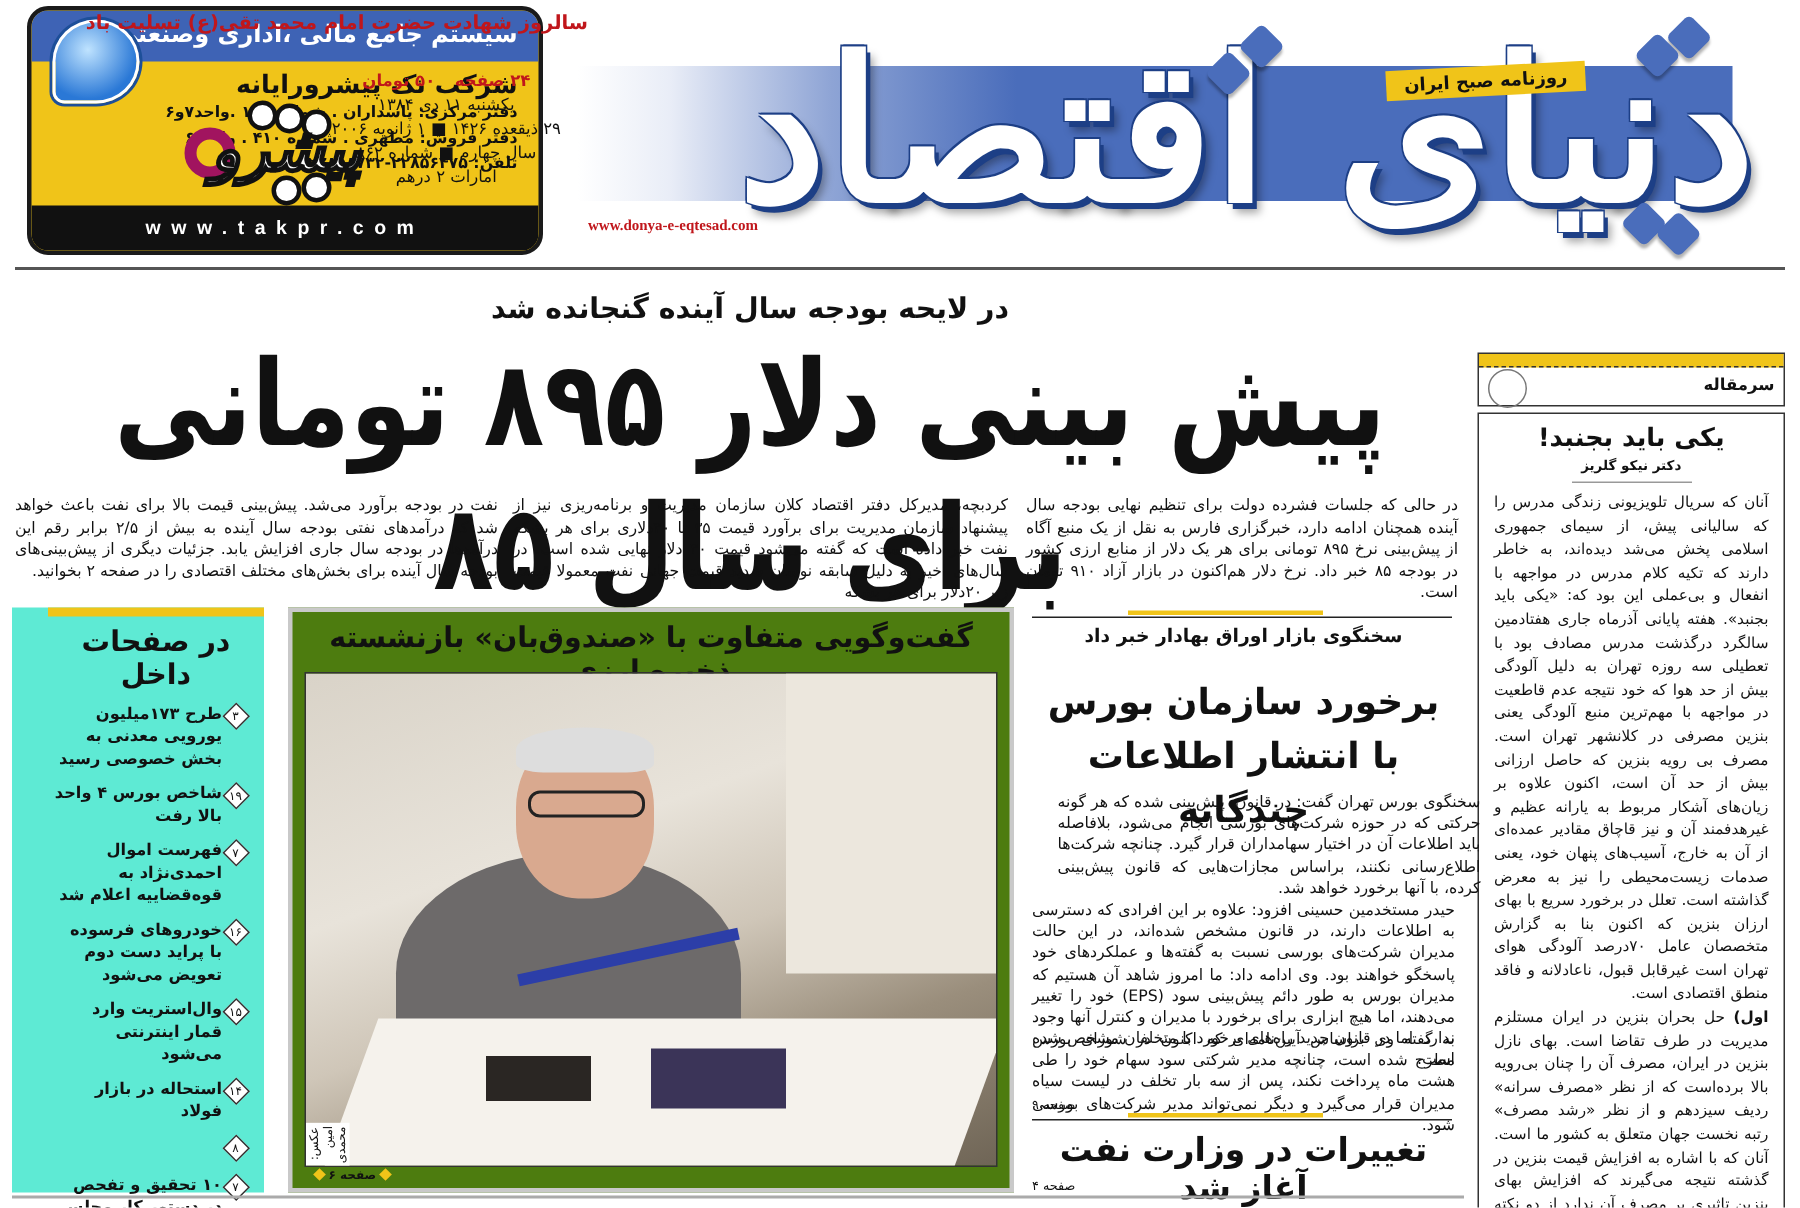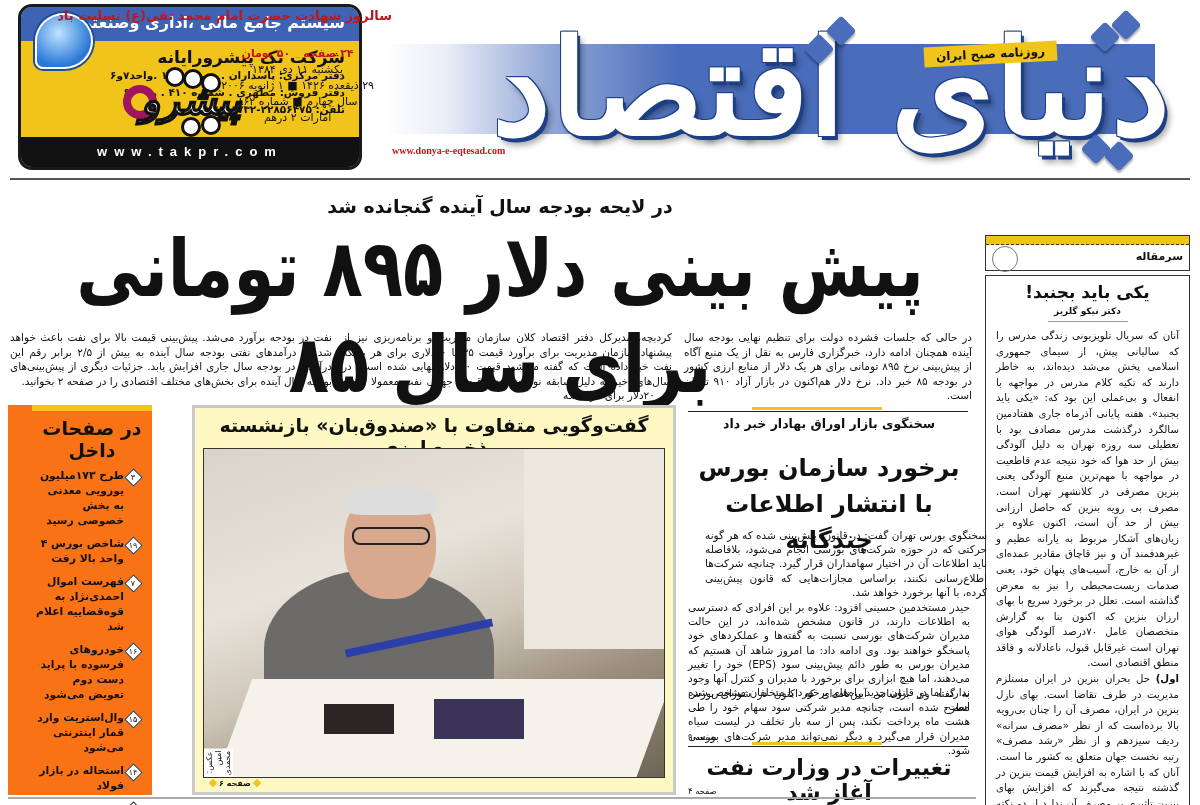--- a/index.html
+++ b/index.html
@@ -48,31 +48,31 @@
   .ed-head .globe { position: absolute; left: 6px; top: 10px; width: 26px; height: 26px; border: 1px solid #777; border-radius: 50%; }
   .ed-body { border: 1px solid #333; border-top: none; margin-top: 4px; border-top: 1px solid #333; padding: 6px 10px 4px 10px; height: 570px; position: relative; }
   .ed-title { text-align: center; font-weight: bold; font-size: 17px; }
   .ed-author { text-align: center; font-weight: bold; font-size: 9px; margin-top: 4px; padding-bottom: 5px; border-bottom: 1px solid #999; width: 80px; margin-left: auto; margin-right: auto; }
   .ed-text { font-size: 10.2px; line-height: 15.6px; text-align: justify; margin-top: 6px; }
   .ed-text b { font-weight: bold; }
   .ed-cont { position: absolute; right: 20px; bottom: -8px; background: #fff; padding: 0 4px; font-size: 8.5px; font-weight: bold; }
   .diamond { display: inline-block; width: 6px; height: 6px; background: #f0c419; transform: rotate(45deg); margin: 0 3px; }
 
   
-  .inside { left: 8px; top: 405px; width: 144px; height: 390px; background: #f97316; padding-left: 24px; }
+  .inside { left: 8px; top: 405px; width: 168px; height: 390px; background: #5eead4; padding-left: 24px; }
   .inside .bar { height: 6px; background: #f0c419; }
   .inside .title { text-align: center; font-size: 19px; font-weight: bold; margin: 6px 0 4px 0; }
   .inside-item { display: flex; align-items: flex-start; padding: 3px 6px 5px 4px; }
   .inside-item .txt { flex: 1; font-weight: bold; font-size: 10.8px; line-height: 15px; }
   .inside-item .pg { width: 18px; height: 18px; margin-right: 4px; display: flex; align-items: center; justify-content: center; font-size: 8px; position: relative; }
   .inside-item .pg::before { content: ""; position: absolute; width: 11px; height: 11px; border: 1px solid #333; transform: rotate(45deg); background: #fff; }
   .inside-item .pg span { position: relative; }
 
   
-  .photo-box { left: 192px; top: 405px; width: 484px; height: 390px; border: 3px solid #c9c9c9; background: #fef9c3; }
+  .photo-box { left: 192px; top: 405px; width: 484px; height: 390px; border: 3px solid #c9c9c9; background: #4d7c0f; }
   .photo-title { text-align: center; font-weight: 900; font-size: 19px; padding-top: 6px; }
   .photo { position: absolute; left: 8px; top: 40px; width: 462px; height: 330px; border: 1px solid #333; overflow: hidden; background: linear-gradient(160deg, #d9d3c8 0%, #e8e3da 35%, #cfc6b8 55%, #9a8e7c 75%, #6f6556 100%); }
   .photo .wall { position: absolute; left: 320px; top: 0; width: 142px; height: 200px; background: #ece7dd; }
   .photo .body { position: absolute; left: 60px; top: 120px; width: 230px; height: 160px; background: #6d6a6a; border-radius: 50% 50% 10% 10%; }
   .photo .head { position: absolute; left: 140px; top: 40px; width: 92px; height: 110px; background: #d9a98f; border-radius: 45%; }
   .photo .hair { position: absolute; left: 140px; top: 36px; width: 92px; height: 30px; background: #ddd; border-radius: 50% 50% 20% 20%; }
   .photo .glasses { position: absolute; left: 148px; top: 78px; width: 78px; height: 18px; border: 2px solid #222; border-radius: 8px; }
   .photo .mag { position: absolute; left: 30px; top: 230px; width: 420px; height: 100px; background: #f5f2ec; transform: skewX(-20deg); }
   .photo .pic1 { position: absolute; left: 120px; top: 255px; width: 70px; height: 30px; background: #2a2623; }
   .photo .pic2 { position: absolute; left: 230px; top: 250px; width: 90px; height: 40px; background: #3b3458; }

